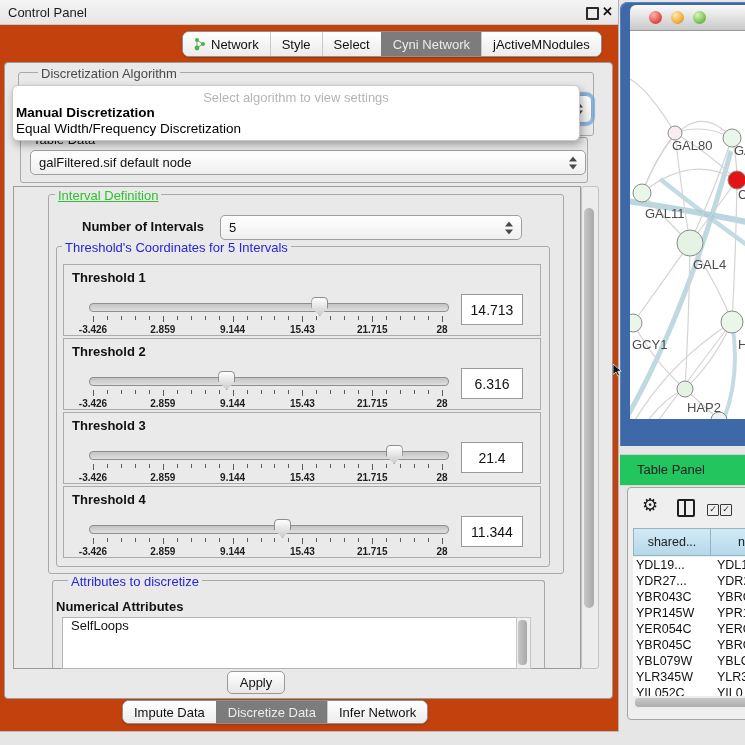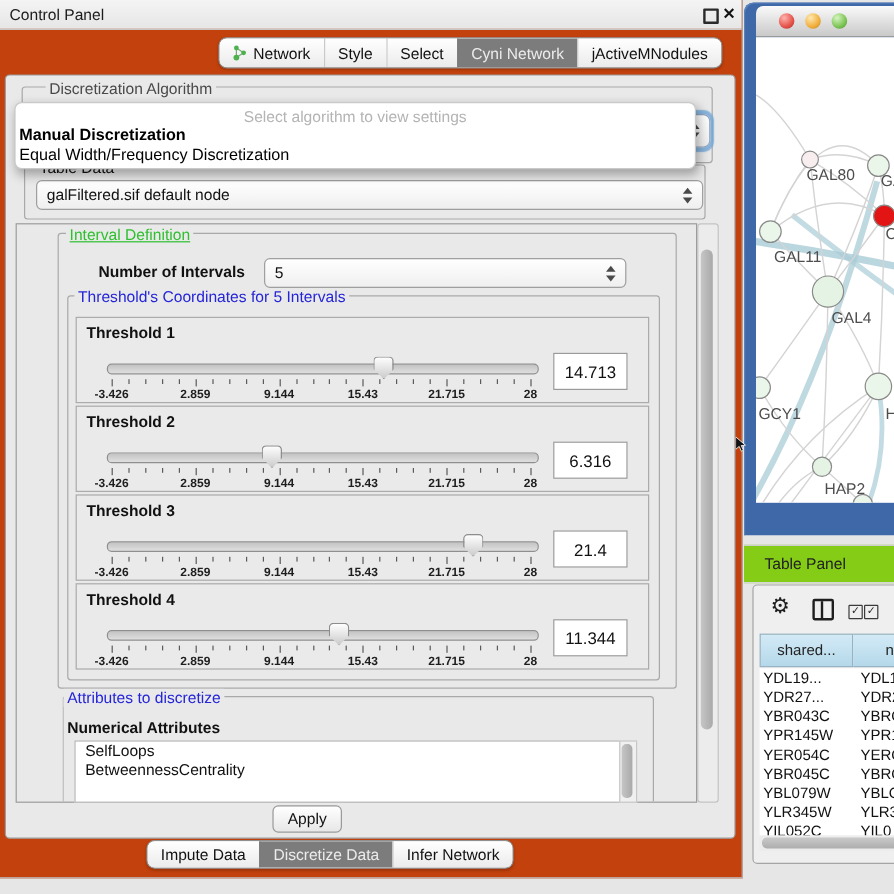--- a/index.html
+++ b/index.html
@@ -80,21 +80,21 @@
   .net-window{position:absolute;left:620px;top:2px;width:125px;height:444px;background:#3f68a9;
               border-radius:8px 0 0 0;box-shadow:inset 1px 1px 0 #5d82ba;}
   .net-titlebar{position:absolute;left:10px;top:3px;width:115px;height:25px;
                 background:linear-gradient(#fafafa,#c9c9c9);border-radius:6px 0 0 0;border-bottom:1px solid #9a9a9a;}
   .light{position:absolute;top:6px;width:13px;height:13px;border-radius:50%;}
   .light.red{left:19px;background:radial-gradient(circle at 35% 30%,#ffb3ad,#e4524a 60%,#a52f28);}
   .light.yellow{left:41px;background:radial-gradient(circle at 35% 30%,#ffe9b0,#f0ae3d 60%,#b97f1d);}
   .light.green{left:63px;background:radial-gradient(circle at 35% 30%,#d6f5c0,#7cc455 60%,#4e8f2c);}
   .net-canvas{position:absolute;left:10px;top:29px;width:115px;height:388px;background:#fff;overflow:hidden;}
   
-  .tp-strip{position:absolute;left:620px;top:454px;width:125px;height:30px;background:#84cc16;
+  .tp-strip{position:absolute;left:620px;top:454px;width:125px;height:30px;background:#22c55e;
             border-top:1px solid #cfcfcf;border-bottom:1px solid #d6d6d6;}
   .tp-title{position:absolute;left:17px;top:7px;font-size:13px;color:#222;}
   .tp-box{position:absolute;left:627px;top:487px;width:130px;height:231px;background:#efefef;
           border:1px solid #a5a5a5;border-radius:4px;}
   .gear{position:absolute;left:14px;top:6px;font-size:18px;color:#1e1e1e;}
   .col-icon{position:absolute;left:49px;top:11px;width:14px;height:14px;border:2px solid #1e1e1e;border-radius:2px;}
   .col-icon:before{content:"";position:absolute;left:5px;top:0;width:2px;height:14px;background:#1e1e1e;}
   .chk{position:absolute;top:16px;width:10px;height:10px;border:1.5px solid #3a3a3a;border-radius:1px;
        font-size:9px;line-height:9px;text-align:center;color:#2a2a2a;}
   .tp-header{position:absolute;left:5px;top:40px;height:28px;display:flex;}
@@ -355,25 +355,24 @@
             <div class="scale-label" style="left: 209.4px;">15.43</div>
             <div class="scale-label" style="left: 279.2px;">21.715</div>
             <div class="scale-label" style="left: 349px;">28</div>
           </div>
         <div class="thumb" style="left: 185.03px;"></div>
       </div>
       <div class="tval">11.344</div>
     </div>
 
     <div class="group" style="left:52px;top:580px;width:491px;height:87px;border-bottom:none;border-radius:3px 3px 0 0;"></div>
-    <div class="group-label blue" style="left:53px;top:574px;">Attributes to discretize</div>
+    <div class="group-label blue" style="left:68px;top:574px;">Attributes to discretize</div>
     <div style="position:absolute;left:56px;top:599px;font-size:13px;font-weight:bold;">Numerical Attributes</div>
     <div class="listbox" id="attr-list">
         <div class="list-item">SelfLoops</div>
-        <div class="list-item">BetweennessCentrality</div>
       </div>
     <div class="list-vscroll">
         <div class="vthumb"></div>
       </div>
 
     <div class="apply-btn">Apply</div>
 
     <div class="seg bottom" style="left:122px;top:700px;">
       <div class="tab">
           <span>Impute Data</span>

